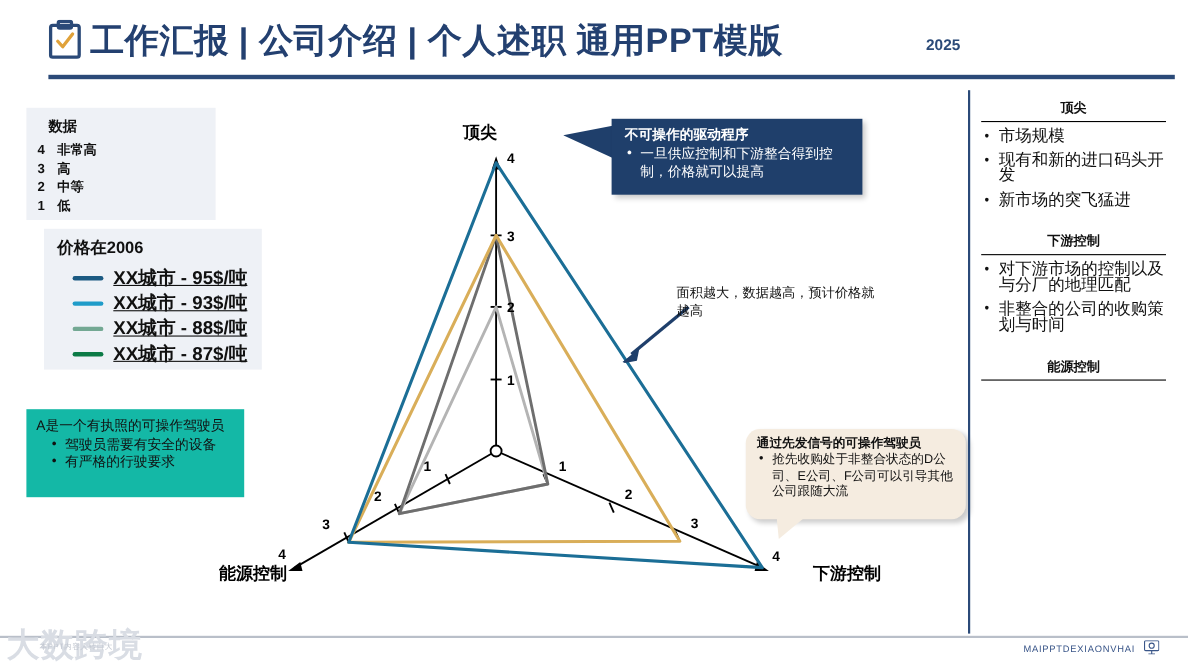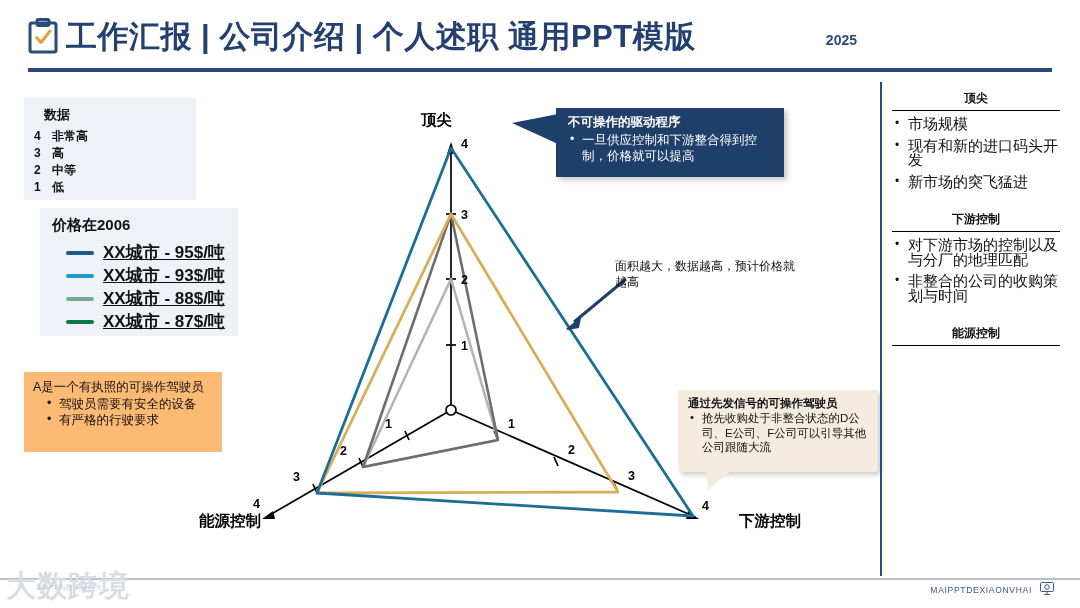--- a/index.html
+++ b/index.html
@@ -7,21 +7,21 @@
   body {
     width:1080px; height:608px;
     background:#ffffff;
     font-family:"Liberation Sans","DejaVu Sans",sans-serif;
     position:relative;
     overflow:hidden;
     color:#111;
   }
 
   
-  #header { position:absolute; left:0; top:0; width:885px; height:78px; }
+  #header { position:absolute; left:16px; top:0; width:885px; height:78px; }
   #title-row { position:absolute; left:28px; top:18px; display:flex; align-items:center; gap:8px; }
   #clipboard-icon { width:30px; height:36px; flex:none; }
   #page-title {
     font-size:31px; font-weight:700; color:#234070;
     letter-spacing:0.5px; white-space:nowrap; line-height:1;
   }
   #year-label {
     position:absolute; right:28px; top:32px;
     font-size:14px; font-weight:700; color:#2b4a78;
   }
@@ -45,21 +45,21 @@
     background:#eef1f6;
     padding:8px 10px;
   }
   #panel-legend .hd { font-size:15px; font-weight:700; margin:0 0 6px 2px; }
   .legend-row { display:flex; align-items:center; height:23px; padding-left:16px; }
   .legend-swatch { width:28px; height:4px; border-radius:2px; flex:none; margin-right:9px; }
   .legend-text { font-size:17px; font-weight:700; white-space:nowrap;text-decoration:underline; }
 
   #panel-notes {
     position:absolute; left:24px; top:372px; width:198px; height:80px;
-    background:#fdba74;
+    background:#14b8a6;
     padding:7px 9px;
   }
   #panel-notes .lead { font-size:12.5px; line-height:16px; margin-bottom:1px; }
   #panel-notes ul { margin:0; padding:0 0 0 14px; list-style:none; }
   #panel-notes li { font-size:12.5px; line-height:16px; position:relative; padding-left:12px; }
   #panel-notes li:before { content:"•"; position:absolute; left:0; top:-1px; }
 
   
   #chart-area { position:absolute; left:230px; top:86px; width:640px; height:470px; }
   #chart-svg { position:absolute; left:0; top:0; }
@@ -80,21 +80,21 @@
   #callout-dark li { font-size:12.5px; line-height:16px; position:relative; padding-left:14px; }
   #callout-dark li:before { content:"•"; position:absolute; left:2px; top:-1px; }
   #callout-dark-tail {
     position:absolute; left:512px; top:114px; width:46px; height:34px;
   }
 
   #callout-cream {
     position:absolute; left:678px; top:390px; width:200px; height:82px;
     background:#f5ece0; color:#111;
     padding:6px 9px 5px 10px;
-    border-radius:3px;
+    border-radius:13px;
     box-shadow:3px 3px 5px rgba(0,0,0,0.20);
   }
   #callout-cream .hd { font-size:11.5px; font-weight:700; line-height:14px; margin-bottom:1px; }
   #callout-cream ul { margin:0; padding:0; list-style:none; }
   #callout-cream li { font-size:11.5px; line-height:14.5px; position:relative; padding-left:14px; }
   #callout-cream li:before { content:"•"; position:absolute; left:2px; top:-1px; }
   #callout-cream-tail { position:absolute; left:706px; top:470px; width:30px; height:22px; }
 
   #annot-area {
     position:absolute; left:615px; top:258px; width:180px;

